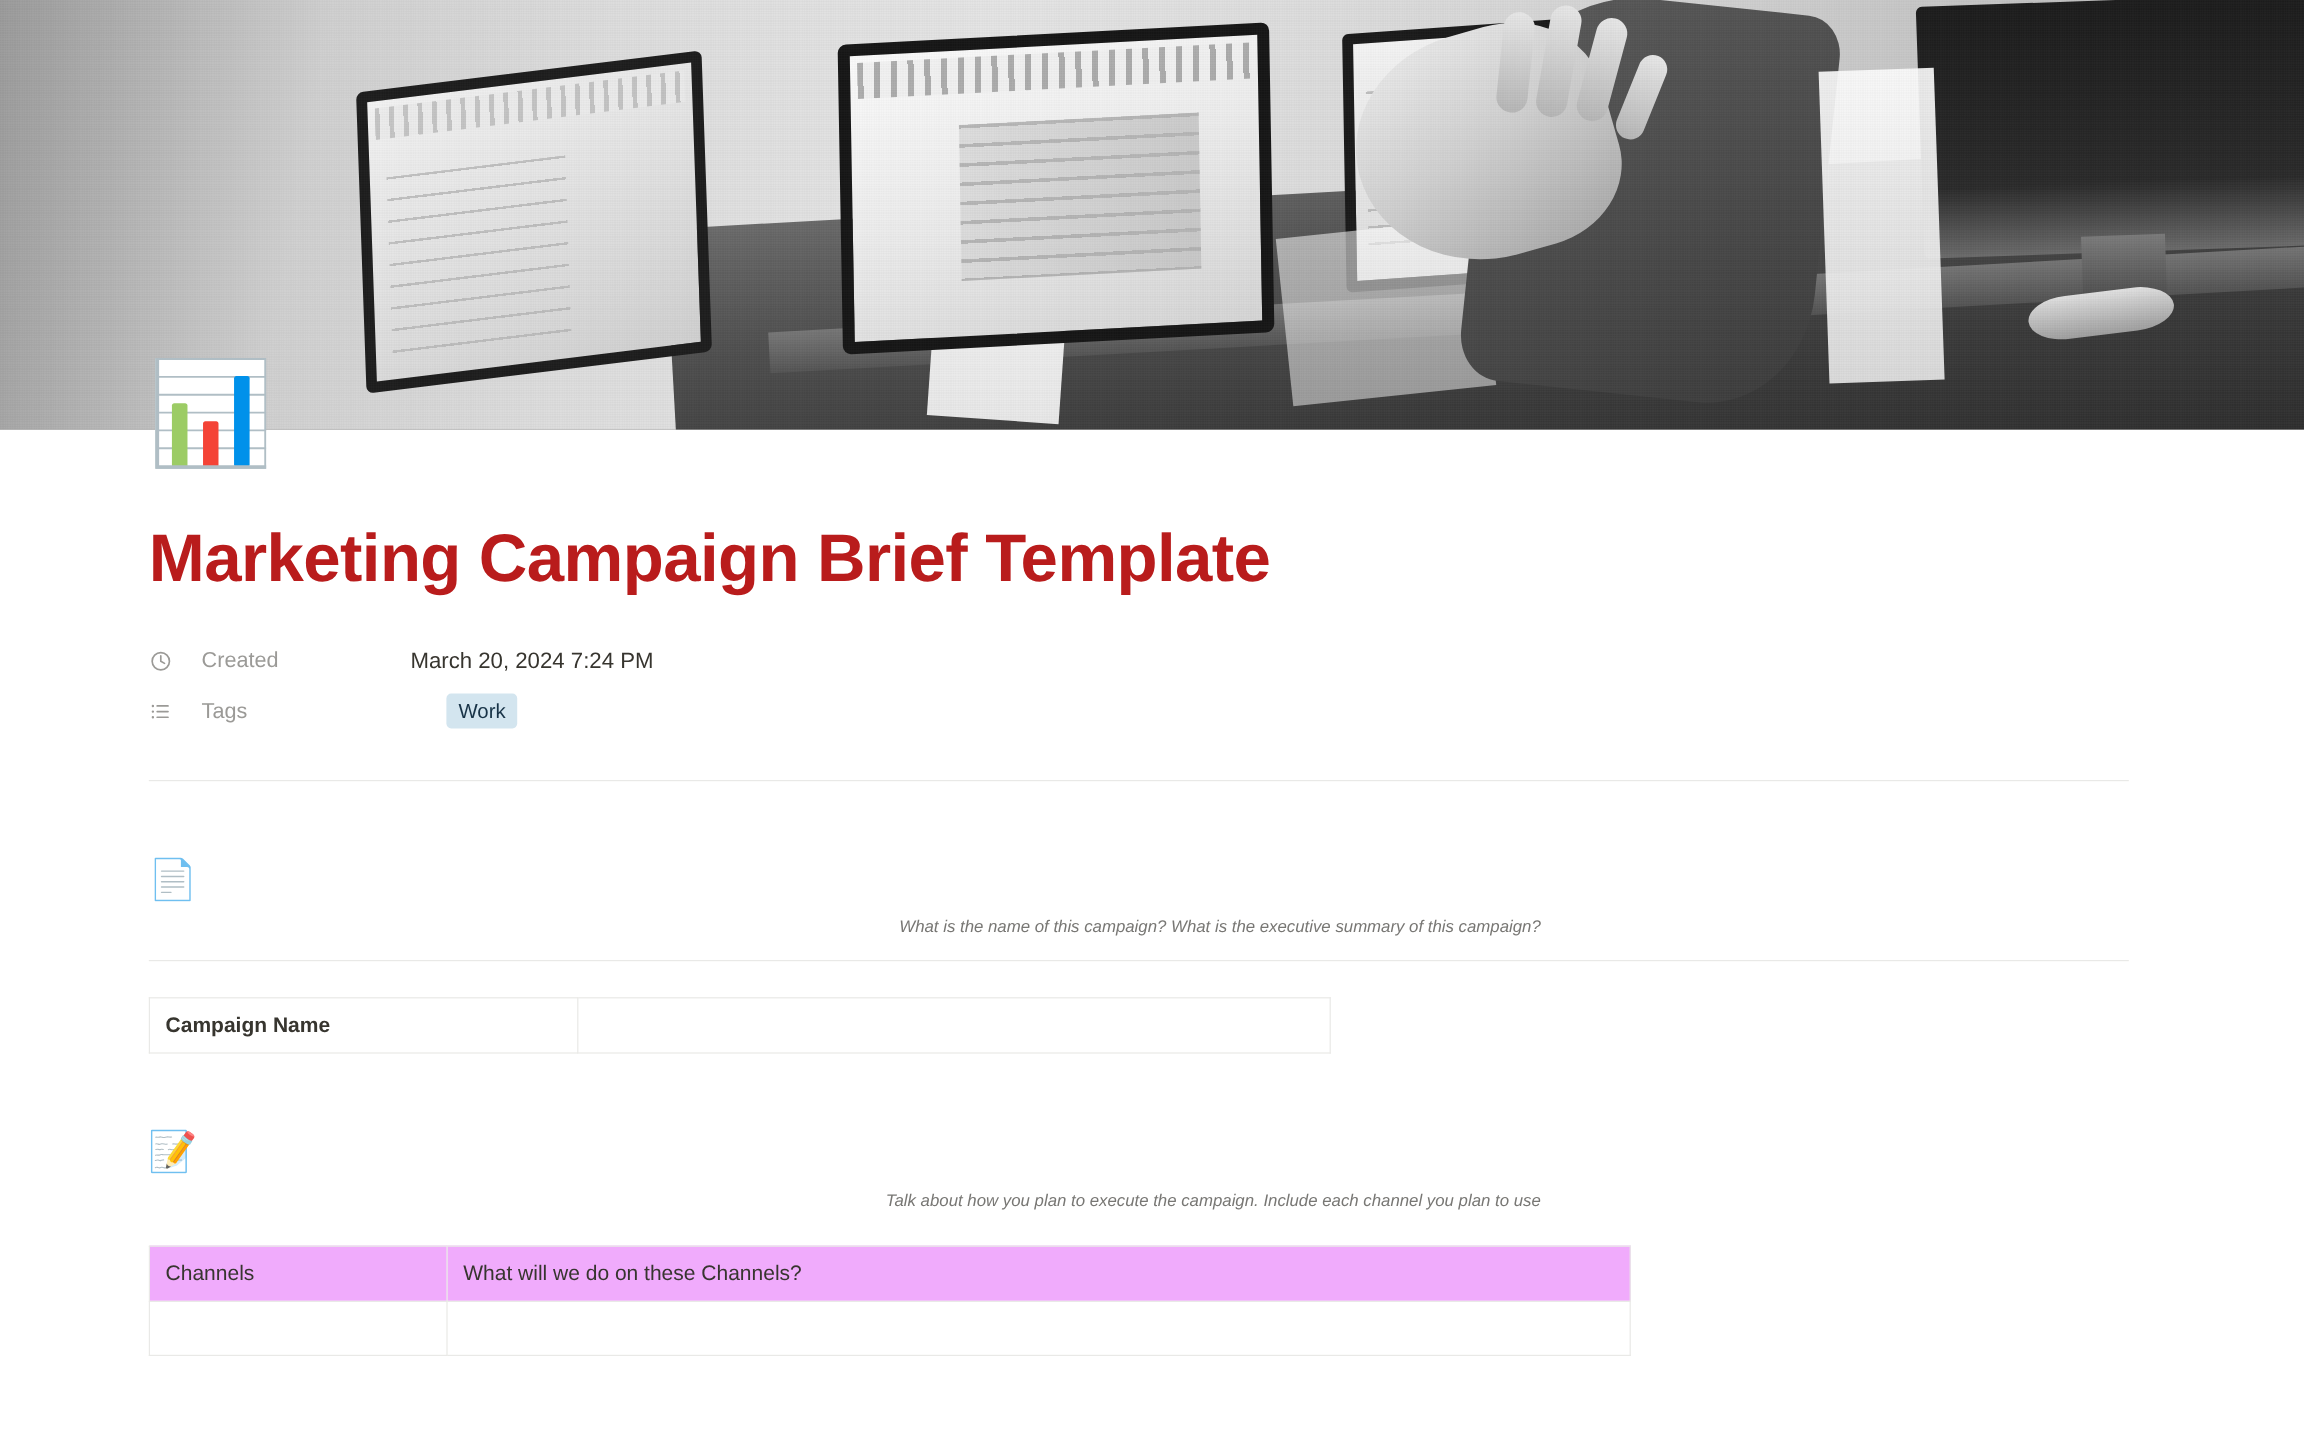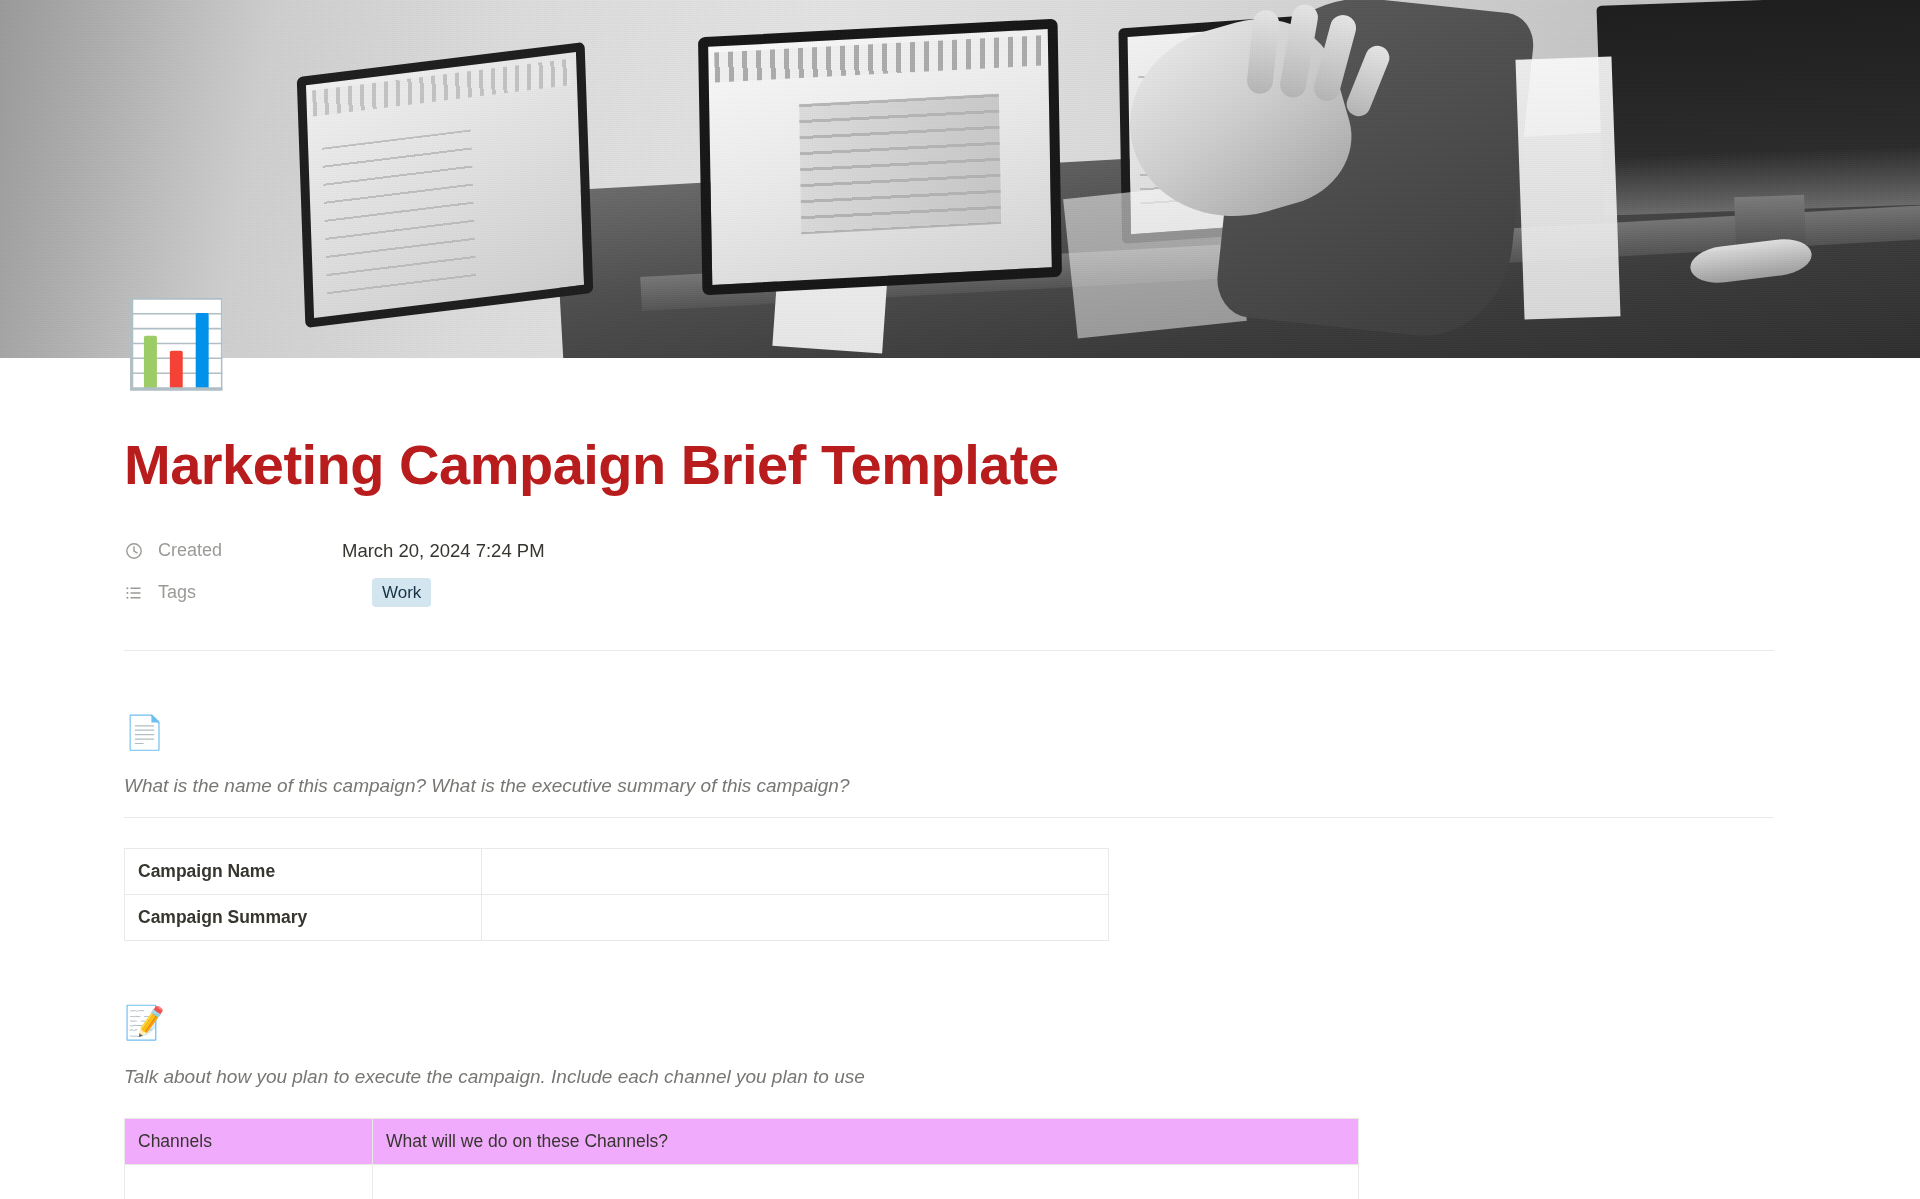--- a/index.html
+++ b/index.html
@@ -150,43 +150,43 @@
 
   .title{
     font-size:56px; font-weight:bold; letter-spacing:-.5px;
     color:#b91c1c; line-height:1.1;
     padding-top:76px;
   }
 
   .props{ margin-top:34px; }
   .prop-row{ display:flex; align-items:center; height:42px; }
   .prop-label{
-    display:flex; align-items:center; gap:14px;
+    display:flex; align-items:center; gap:24px;
     width:218px; color:#9b9a97; font-size:18px;text-align:center;
   }
   .prop-icon{ width:20px; height:20px; display:inline-block; color:#9b9a97; }
   .prop-icon svg{ display:block; }
   .prop-value{ font-size:18.5px; color:#37352f; }
   .tag-pill{
     display:inline-block; padding:4px 10px; border-radius:4px;
     background:#d3e5ef; color:#183347; font-size:17px; line-height:1.25;margin-left:30px;
   }
 
   .divider{ height:1px; background:#e9e9e7; margin:36px 0 0 0; width:1650px; }
   .divider.sub{ margin:20px 0 0 0; width:1650px; }
 
   .section{ margin-top:62px; }
   .h1{
     display:flex; align-items:center; gap:14px;
     font-size:37px; font-weight:bold; color:#37352f; line-height:1.2;
   }
   .h1-emoji{ font-size:33px; font-family:"DejaVu Sans", sans-serif; }
   .caption{
-    margin-top:23px;
-    font-size:19px; font-style:italic; color:#787774;
+    margin-top:12px;
+    font-size:14px; font-style:italic; color:#787774;text-align:right;
   }
 
   table.nt{
     border-collapse:collapse; margin-top:30px;
     table-layout:fixed; background:#fff;
   }
   table.nt td, table.nt th{
     border:1px solid #e9e9e7;
     padding:12px 13px;
     font-size:17.5px; text-align:left; vertical-align:middle;
@@ -273,24 +273,20 @@
       </div>
       <div class="caption">What is the name of this campaign? What is the executive summary of this campaign?</div>
       <div class="divider sub"></div>
 
       <table class="nt t1">
         <tbody>
           <tr>
             <td class="c1">Campaign Name</td>
             <td></td>
           </tr>
-          <tr>
-            <td class="c1">Campaign Summary</td>
-            <td></td>
-          </tr>
         </tbody>
       </table>
     </div>
 
     <div class="section">
       <div class="h1">
         <span class="h1-emoji">📝</span>
       </div>
       <div class="caption">Talk about how you plan to execute the campaign. Include each channel you plan to use</div>
 

